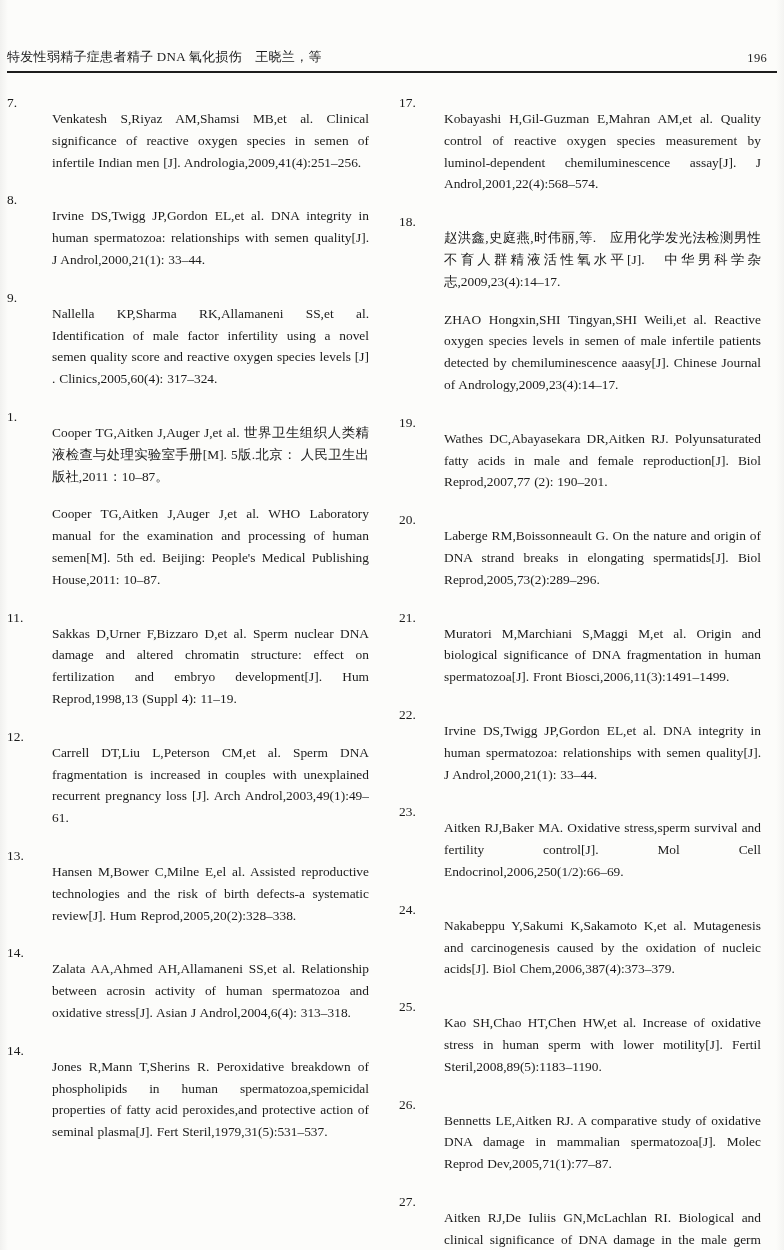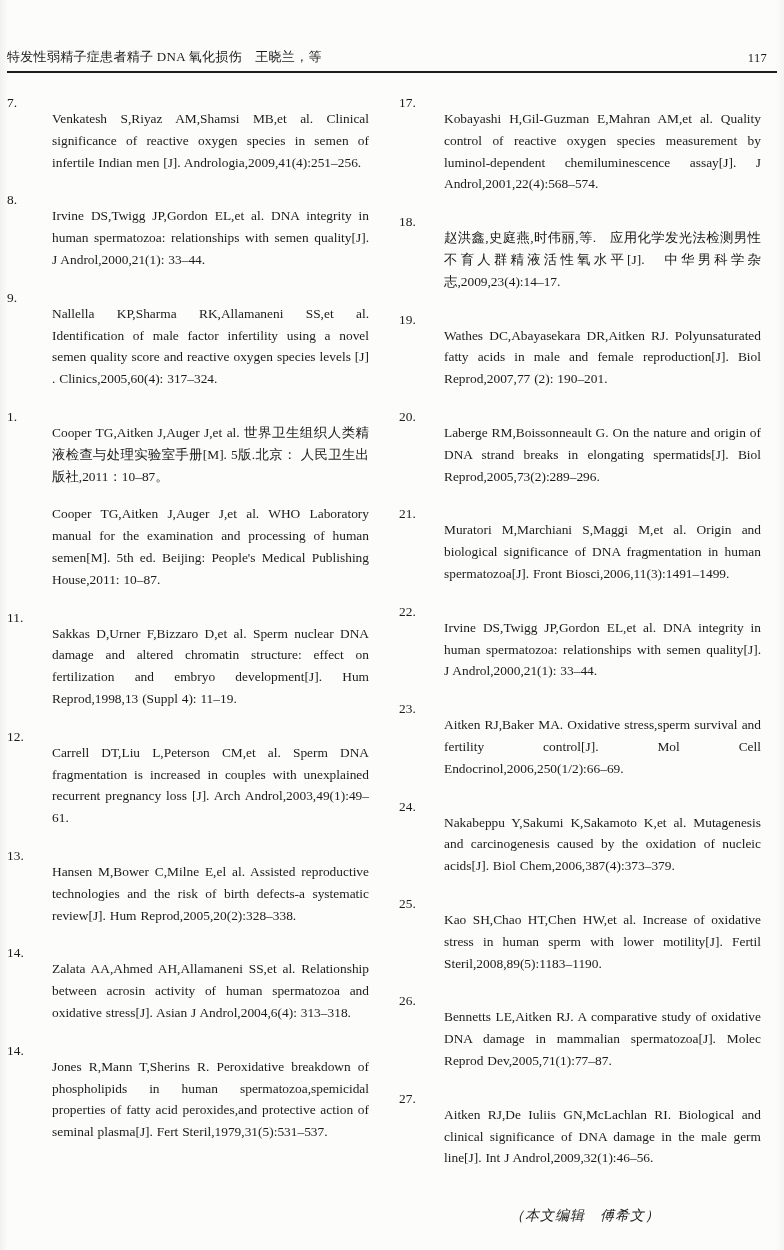--- a/index.html
+++ b/index.html
@@ -77,21 +77,21 @@
     letter-spacing: 1px;
   }
 </style>
 </head>
 <body>
 
 <div class="page">
 
   <div class="page-header">
     <span class="running-title">特发性弱精子症患者精子 DNA 氧化损伤　王晓兰，等</span>
-    <span class="page-number">117</span>
+    <span class="page-number">196</span>
   </div>
 
   <div class="ref-columns">
     <div class="ref-col" id="ref-col-left">
         <div class="ref-item">
           <span class="ref-num">7.</span>
           <div class="ref-body">
             <p class="ref-para">Venkatesh S,Riyaz AM,Shamsi MB,et al. Clinical significance of reactive oxygen species in semen of infertile Indian men [J]. Andrologia,2009,41(4):251–256.</p>
           </div>
         </div>
@@ -149,20 +149,21 @@
     <div class="ref-item">
           <span class="ref-num">17.</span>
           <div class="ref-body">
             <p class="ref-para">Kobayashi H,Gil-Guzman E,Mahran AM,et al. Quality control of reactive oxygen species measurement by luminol-dependent chemiluminescence assay[J]. J Androl,2001,22(4):568–574.</p>
           </div>
         </div>
         <div class="ref-item">
           <span class="ref-num">18.</span>
           <div class="ref-body">
             <p class="ref-para">赵洪鑫,史庭燕,时伟丽,等.　应用化学发光法检测男性不育人群精液活性氧水平[J].　中华男科学杂志,2009,23(4):14–17.</p>
+            <p class="ref-para">ZHAO Hongxin,SHI Tingyan,SHI Weili,et al. Reactive oxygen species levels in semen of male infertile patients detected by chemiluminescence aaasy[J]. Chinese Journal of Andrology,2009,23(4):14–17.</p>
           </div>
         </div>
         <div class="ref-item">
           <span class="ref-num">19.</span>
           <div class="ref-body">
             <p class="ref-para">Wathes DC,Abayasekara DR,Aitken RJ. Polyunsaturated fatty acids in male and female reproduction[J]. Biol Reprod,2007,77 (2): 190–201.</p>
           </div>
         </div>
         <div class="ref-item">
           <span class="ref-num">20.</span>

